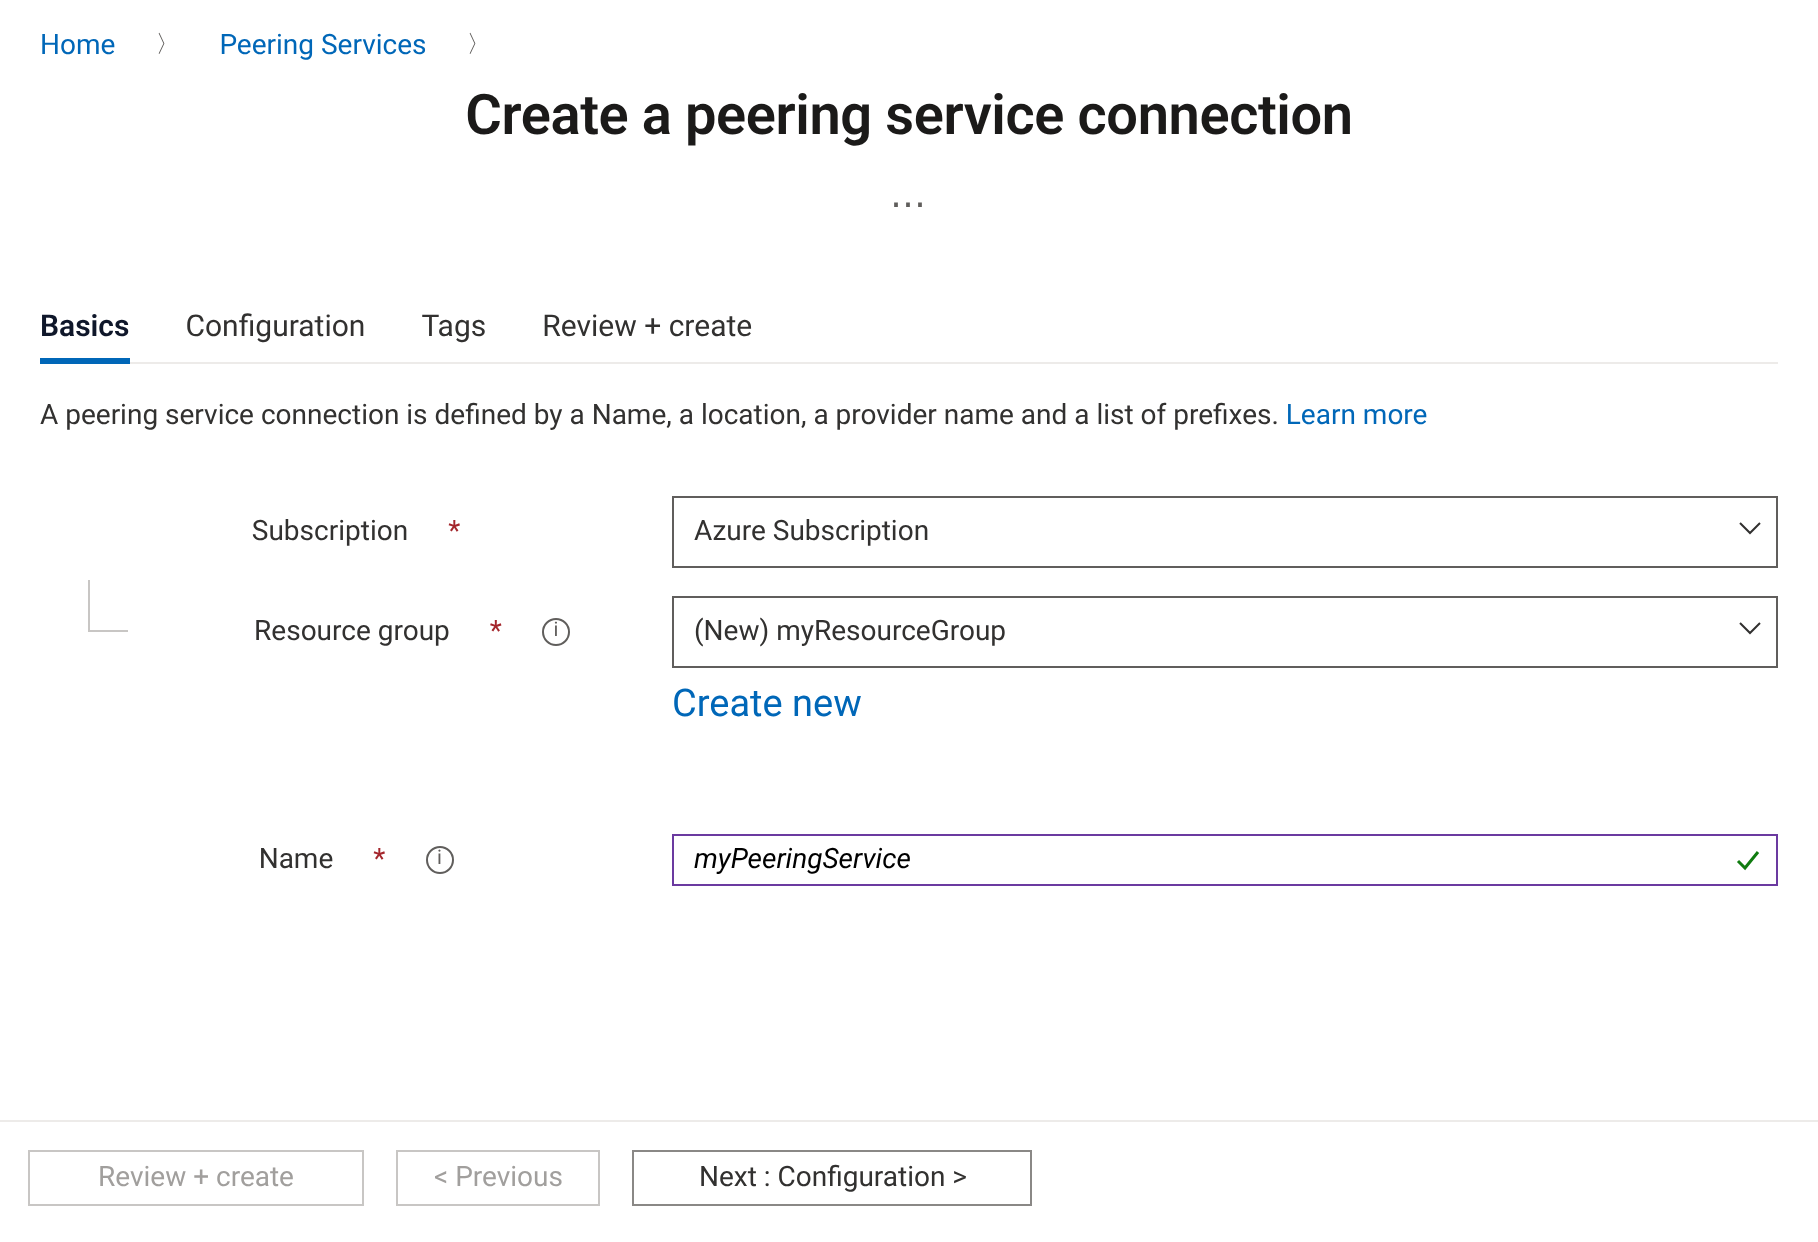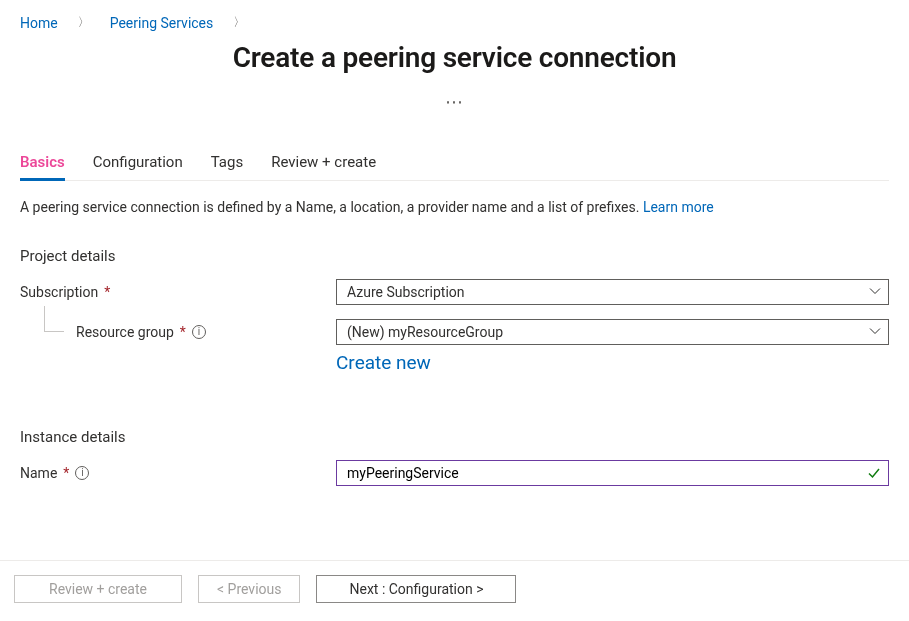--- a/index.html
+++ b/index.html
@@ -15,37 +15,37 @@
     }
     .main { padding: 14px 20px 0 20px; }
     .breadcrumb { font-size: 14px; color: #323130; margin-bottom: 10px; display:flex; align-items:center; gap:20px;}
     .breadcrumb a { color: #0067b8; text-decoration: none; cursor: pointer; }
     .breadcrumb .chev { color: #605e5c; font-size: 12px; }
     .title-row { display:flex; align-items:center; gap:14px; margin-bottom: 44px; flex-direction: column; }
     h1.title { font-size: 28px; font-weight: 600; color: #1b1a19; letter-spacing: -0.2px;}
     .dots { color: #605e5c; font-size:18px; letter-spacing:1px; position:relative; top:3px; cursor:pointer;}
     .tabs { display:flex; gap: 28px; border-bottom: 1px solid #edebe9; margin-bottom: 18px;}
     .tab { padding: 0 0 9px 0; font-size: 15px; color: #323130; cursor:pointer; position:relative; }
-    .tab.active { color:#ec4899; font-weight:600;}
+    .tab.active { color:#0f172a; font-weight:600;}
     .tab.active::after { content:""; position:absolute; left:0; right:0; bottom:-1px; height:3px; background:#0067b8;}
     .intro { font-size:14px; color:#323130; margin-bottom: 32px;}
     .intro a { color:#0067b8; text-decoration:none; cursor:pointer;}
     .section-head { font-size:15px; color:#323130; margin-bottom: 14px;}
     .field-row { display:flex; align-items:center; margin-bottom: 14px;}
-    .field-label-col { width: 316px; flex: 0 0 316px; display:flex; align-items:center; gap:6px; font-size:14px; color:#323130;}
+    .field-label-col { width: 316px; flex: 0 0 316px; display:flex; align-items:center; gap:20px; font-size:14px; color:#323130;justify-content:center;}
     .indent { padding-left: 56px; position:relative; }
     .tree-line { position:absolute; left:24px; top:-18px; width:20px; height:26px; border-left:1px solid #c8c6c4; border-bottom:1px solid #c8c6c4;}
     .req { color:#a4262c; }
     .info-icon { width:14px; height:14px; border:1px solid #605e5c; border-radius:50%; display:inline-flex; align-items:center; justify-content:center; font-size:10px; color:#605e5c; cursor:pointer; line-height:1;}
     .field-control-col { flex: 1;}
     .azselect { position:relative; }
-    .azselect .box { border:1px solid #605e5c; background:#fff; height:26px; padding: 0 44px 0 10px; display:flex; align-items:center; font-size:14px; cursor:pointer;}
+    .azselect .box { border:1px solid #605e5c; background:#fff; height:36px; padding: 0 44px 0 10px; display:flex; align-items:center; font-size:14px; cursor:pointer;}
     .azselect .chev { position:absolute; right:8px; top:50%; transform:translateY(-50%); pointer-events:none;}
     .azselect .chev svg { width:12px; height:12px; }
-    .textinput { border:1px solid #605e5c; height:26px; padding:0 30px 0 10px; width:100%; font-size:14px; font-family:inherit; outline:none;}
+    .textinput { border:1px solid #605e5c; height:26px; padding:0 30px 0 10px; width:100%; font-size:14px; font-family:inherit; outline:none;font-style:italic;}
     .textinput.valid { border-color:#6b3aa0;}
     .input-wrap { position:relative;}
     .check-icon { position:absolute; right:8px; top:50%; transform:translateY(-50%); color:#107c10; pointer-events:none;}
     .check-icon svg { width:14px; height:14px; display:block;}
     .sublink { margin-left: 316px; margin-top: -8px; margin-bottom: 20px;}
     .sublink a { color:#0067b8; text-decoration:none; font-size:19px; cursor:pointer;}
     .gap-big { height: 34px;}
     .footer { position:absolute; left:0; right:0; bottom:0; border-top:1px solid #edebe9; padding: 14px 14px 18px 14px; display:flex; gap:16px; background:#fff;}
     .btn { height:28px; padding: 0 18px; border:1px solid #8a8886; background:#fff; color:#323130; font-size:14px; cursor:pointer; font-family:inherit;}
     .btn.disabled { color:#a19f9d; border-color:#c8c6c4; cursor:default; background:#fff;}
@@ -72,21 +72,20 @@
     <div class="tab active">Basics</div>
     <div class="tab">Configuration</div>
     <div class="tab">Tags</div>
     <div class="tab">Review + create</div>
   </div>
 
   <p class="intro">
     <span>A peering service connection is defined by a Name, a location, a provider name and a list of prefixes. </span><a>Learn more</a>
   </p>
 
-  <div class="section-head">Project details</div>
 
   <div class="field-row">
     <div class="field-label-col">
       <span>Subscription</span>
       <span class="req">*</span>
     </div>
     <div class="field-control-col">
       <div class="azselect">
         <div class="box">
             <span>Azure Subscription</span>
@@ -119,21 +118,20 @@
         </span>
       </div>
     </div>
   </div>
   <div class="sublink">
     <a>Create new</a>
   </div>
 
   <div class="gap-big"></div>
 
-  <div class="section-head">Instance details</div>
 
   <div class="field-row">
     <div class="field-label-col">
       <span>Name</span>
       <span class="req">*</span>
       <span class="info-icon">i</span>
     </div>
     <div class="field-control-col">
       <div class="input-wrap">
         <input type="text" class="textinput valid" value="myPeeringService" style="">

